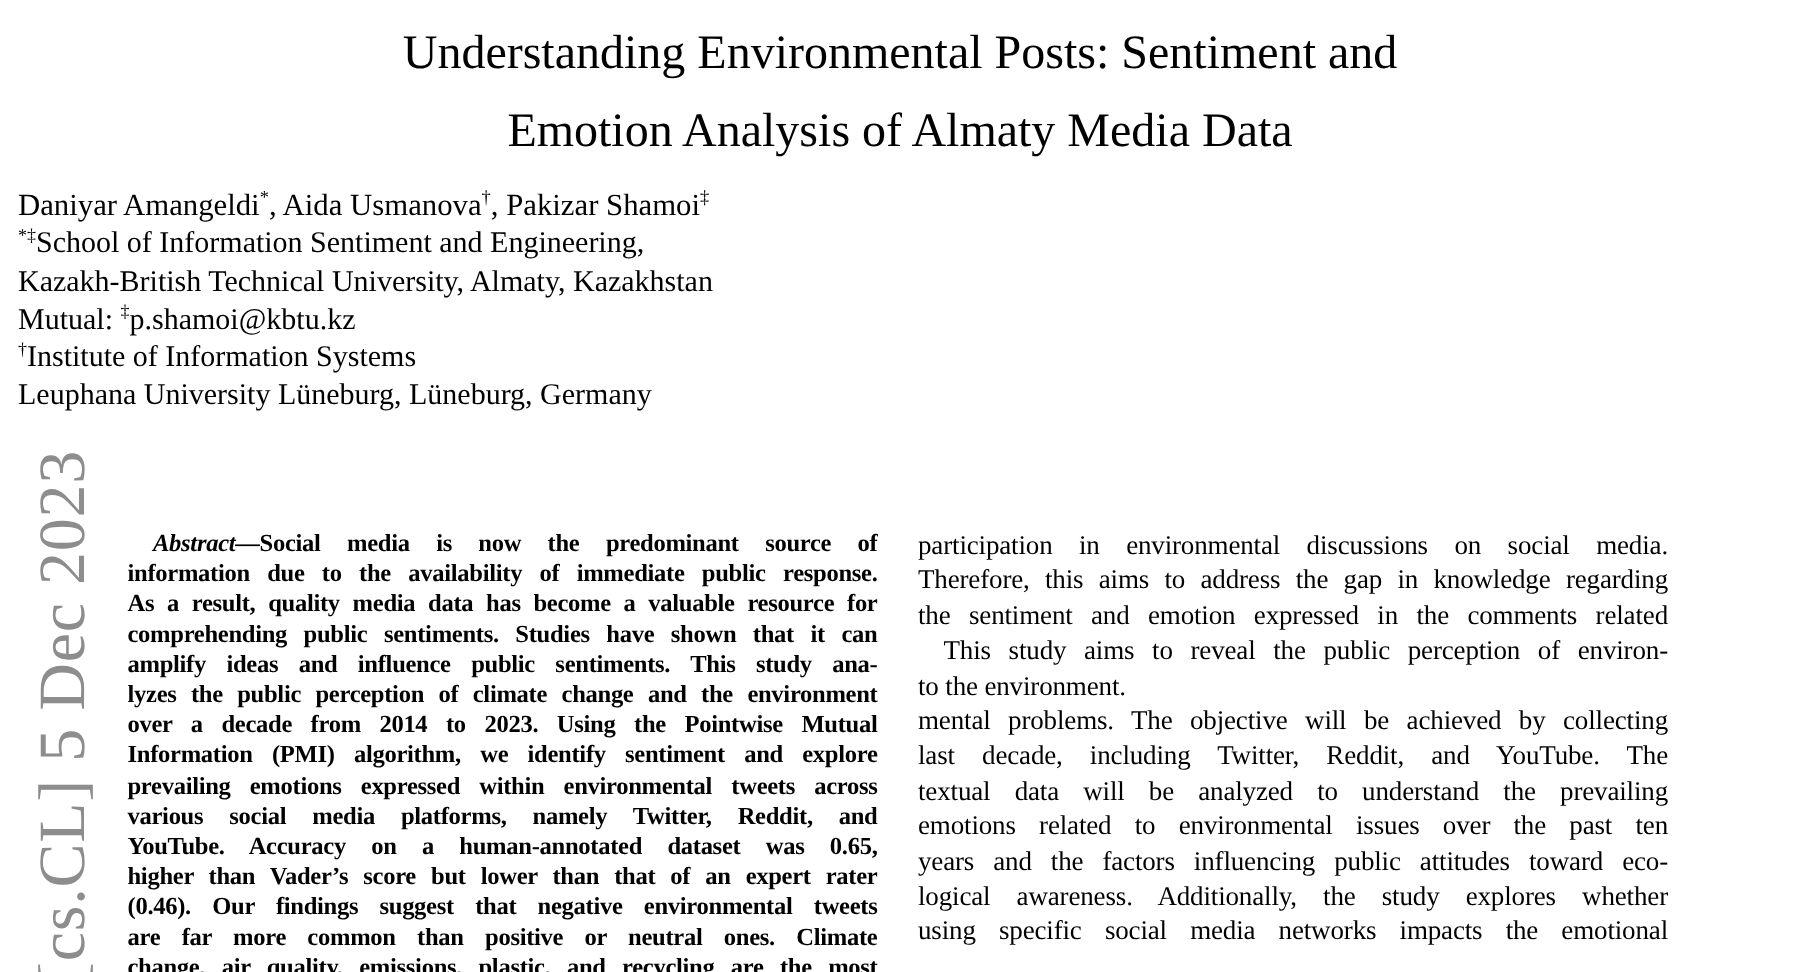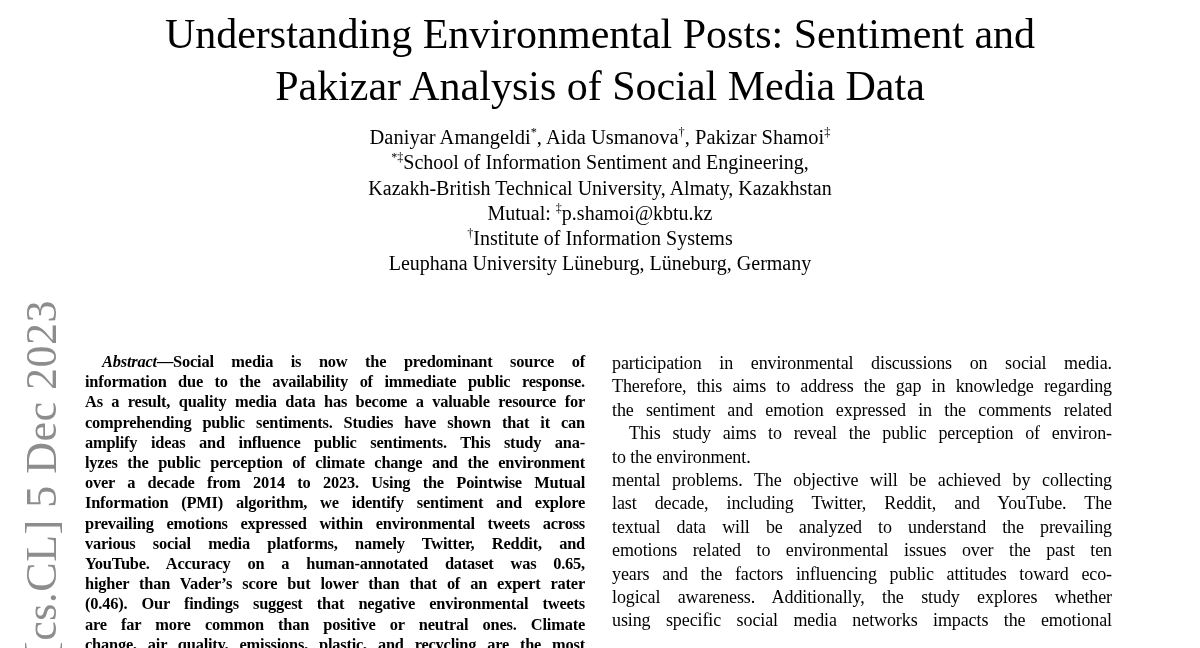--- a/index.html
+++ b/index.html
@@ -11,24 +11,24 @@
 
   
   .stamp {
     position:absolute; left:16px; top:656px;
     transform:rotate(-90deg); transform-origin:0 0;
     font-size:44px; white-space:nowrap; letter-spacing:0.5px;
   }
 
   
   .hdr { position:absolute; left:0; top:0; width:1200px; text-align:center; }
-  .title-line { font-size:42px; line-height:52px; padding:0 60px; }
+  .title-line { font-size:32px; line-height:52px; padding:0 60px; }
   .title-wrap { padding-top:8px; }
   .hdr-lines { margin-top:13px; font-size:20px; line-height:25.3px; }
-  .hdr-lines .tline { text-align:center; }
+  .hdr-lines .tline { text-align:left;padding-left:12px; }
   .hdr-lines .tline.authors { font-size:20.5px; }
 
   
   .cols { position:absolute; left:85px; top:352px; width:1027px; }
   .col { position:absolute; top:0; width:500px; }
   .col-left {
     left:0; font-weight:bold; font-size:16.4px; line-height:20.2px;
     letter-spacing:-0.2px;
   }
   .col-right { left:527px; font-size:18px; line-height:23.4px; letter-spacing:-0.1px; }
@@ -42,21 +42,21 @@
 </head>
 <body>
 
 <div class="page">
 
   <div class="stamp" style="color: rgb(141, 141, 141);">[cs.CL] 5 Dec 2023</div>
 
   <div class="hdr">
     <div class="title-wrap">
       <div class="title-line">Understanding Environmental Posts: Sentiment and</div>
-      <div class="title-line">Pakizar Analysis of Social Media Data</div>
+      <div class="title-line">Emotion Analysis of Almaty Media Data</div>
     </div>
     <div class="hdr-lines">
         <div class="tline authors"><span>Daniyar Amangeldi</span><span class="sup">*</span><span>, Aida Usmanova</span><span class="sup">†</span><span>, Pakizar Shamoi</span><span class="sup">‡</span></div>
         <div class="tline"><span class="sup">*‡</span><span>School of Information Sentiment and Engineering,</span></div>
         <div class="tline"><span>Kazakh-British Technical University, Almaty, Kazakhstan</span></div>
         <div class="tline"><span>Mutual: </span><span class="sup">‡</span><span>p.shamoi@kbtu.kz</span></div>
         <div class="tline"><span class="sup">†</span><span>Institute of Information Systems</span></div>
         <div class="tline"><span>Leuphana University Lüneburg, Lüneburg, Germany</span></div>
       </div>
   </div>

